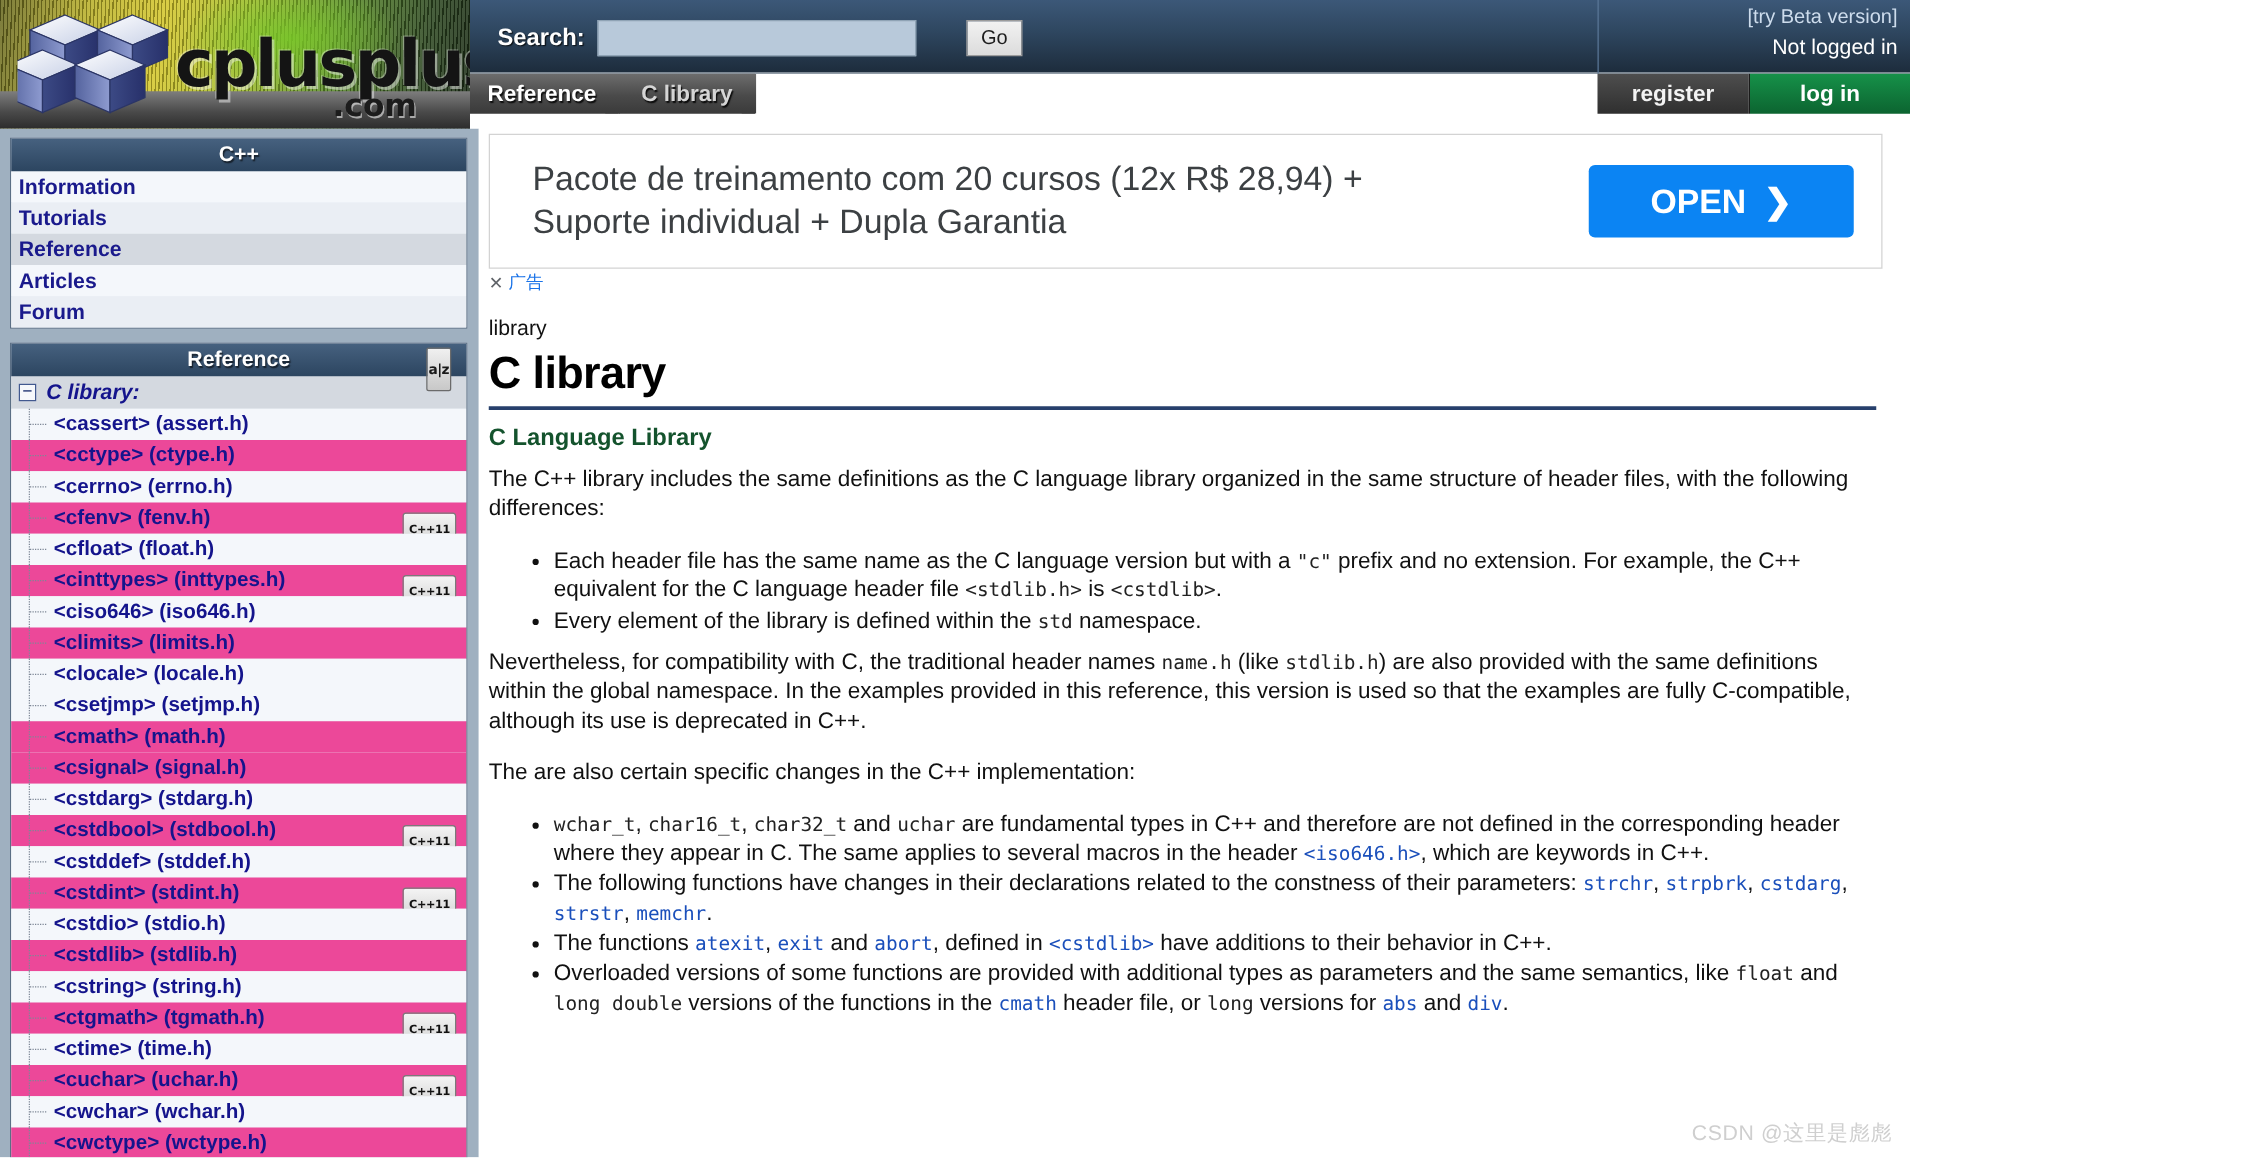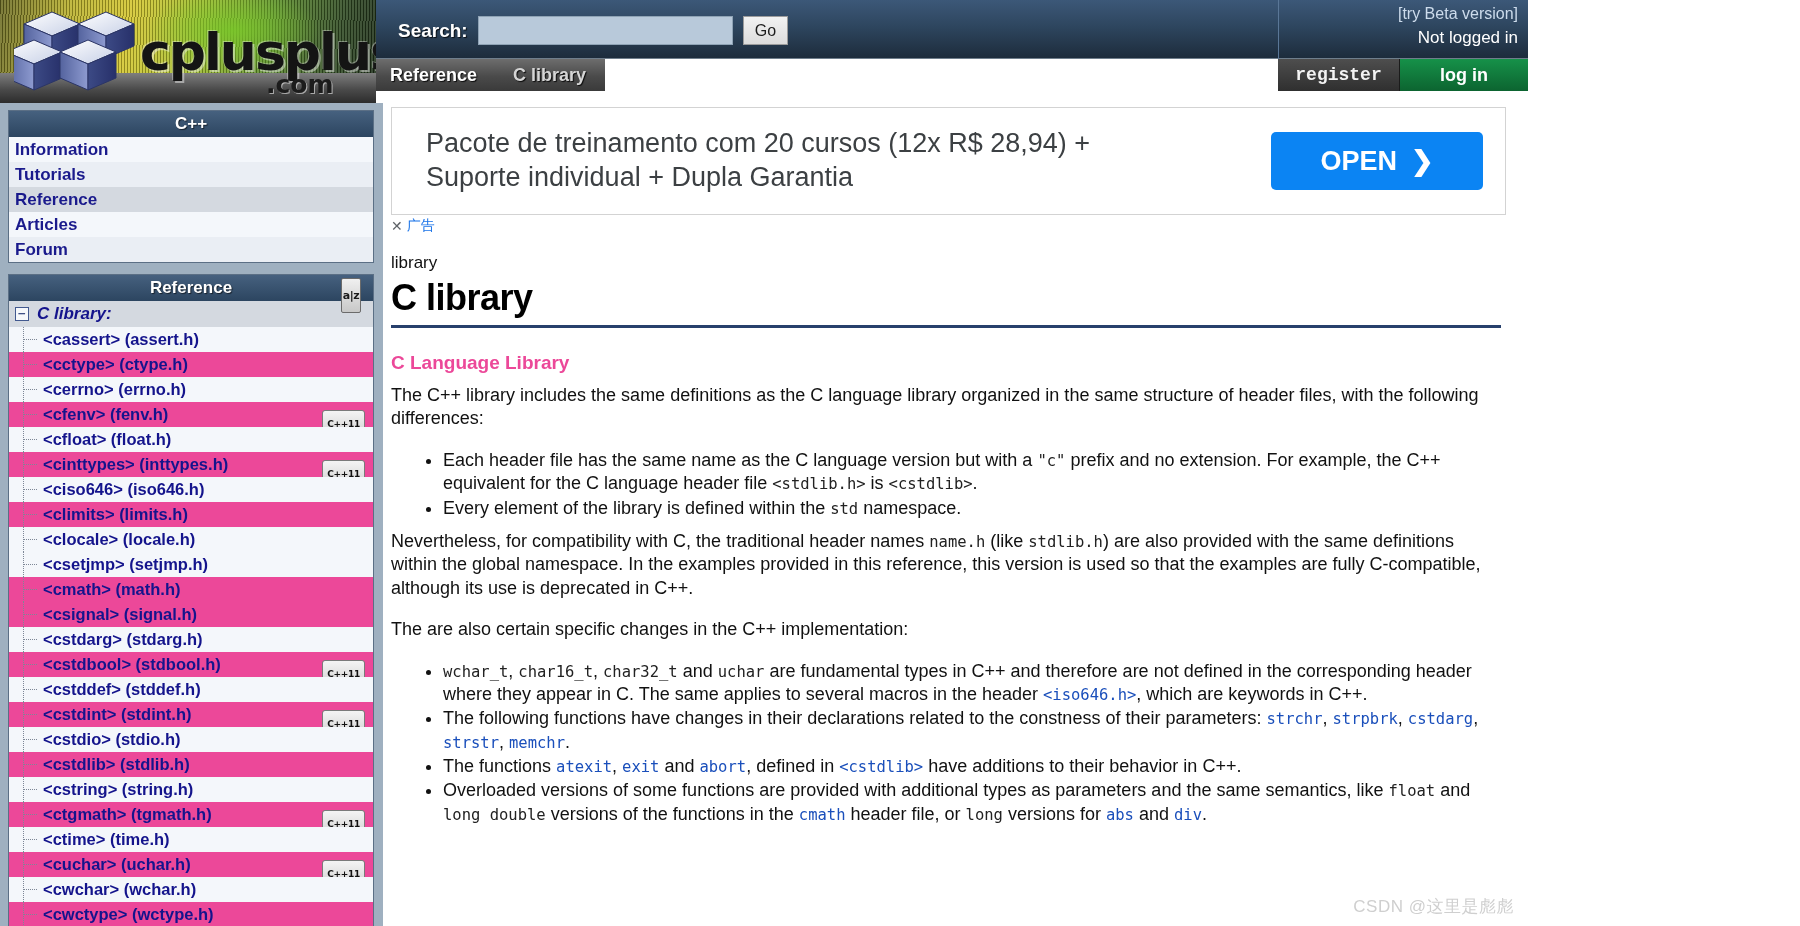--- a/index.html
+++ b/index.html
@@ -66,20 +66,21 @@
     border: 1px solid #8fa3b5;
     font-size: 15px; padding: 0 5px;
     color: #11203a;
   }
   .go-btn {
     height: 29px; min-width: 42px; padding: 0 11px;
     background: linear-gradient(to bottom, #f2f2f2, #dcdcdc);
     border: 1px solid #9c9c9c;
     font-size: 16px; color: #1d1d1d; cursor: pointer;
     font-family: "Liberation Sans", sans-serif;
+    margin-left: 30px;
   }
 
   .userbox {
     position: absolute; left: 1278px; top: 0;
     width: 250px; height: 59px;
     border-left: 1px solid #5a7797;
     padding: 5px 10px 0 10px;
     text-align: right;
   }
   .userbox .beta { color: #cddcec; font-size: 16px; display: block; }
@@ -87,21 +88,21 @@
 
   .authbtns {
     position: absolute; left: 1278px; top: 59px;
     width: 250px; height: 32px; display: flex;
   }
   .btn-register {
     width: 122px; height: 32px;
     background: linear-gradient(to bottom, #4e4e4e, #2f2f2f);
     color: #f3f3f3; font-weight: bold; font-size: 18px;
     display: flex; align-items: center; justify-content: center;
-    cursor: pointer; border-right: 1px solid #1b1b1b; font-family: Liberation Mono, monospace;
+    cursor: pointer; border-right: 1px solid #1b1b1b;
   }
   .btn-login {
     width: 128px; height: 32px;
     background: linear-gradient(to bottom, #169149, #0c6430);
     color: #ffffff; font-weight: bold; font-size: 18px;
     display: flex; align-items: center; justify-content: center;
     cursor: pointer;
   }
 
   
@@ -264,22 +265,22 @@
     margin: 4px 0 0 0;
     font-size: 36px; font-weight: bold; color: #000000;
     letter-spacing: -0.5px;
   }
   .title-rule {
     margin-top: 6px;
     height: 3px; width: 1110px;
     background: #27406c;
   }
   .sec-title {
-    margin-top: 24px;
-    font-size: 19px; font-weight: bold; color: #ec4899;
+    margin-top: 12px;
+    font-size: 19px; font-weight: bold; color: #14532d;
   }
   .para {
     margin-top: 10px;
     font-size: 18px; line-height: 1.30; color: #111111;
     max-width: 1105px;
   }
   ul.doc {
     margin: 8px 0 0 0; padding-left: 52px;
     font-size: 18px; line-height: 1.30; color: #111111;
     max-width: 1105px;

